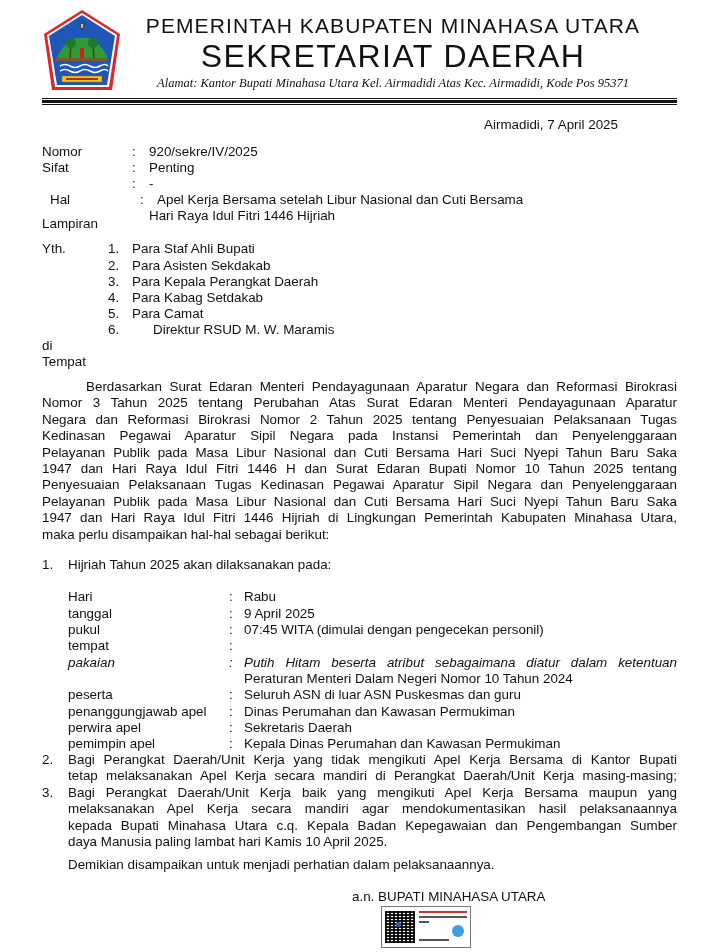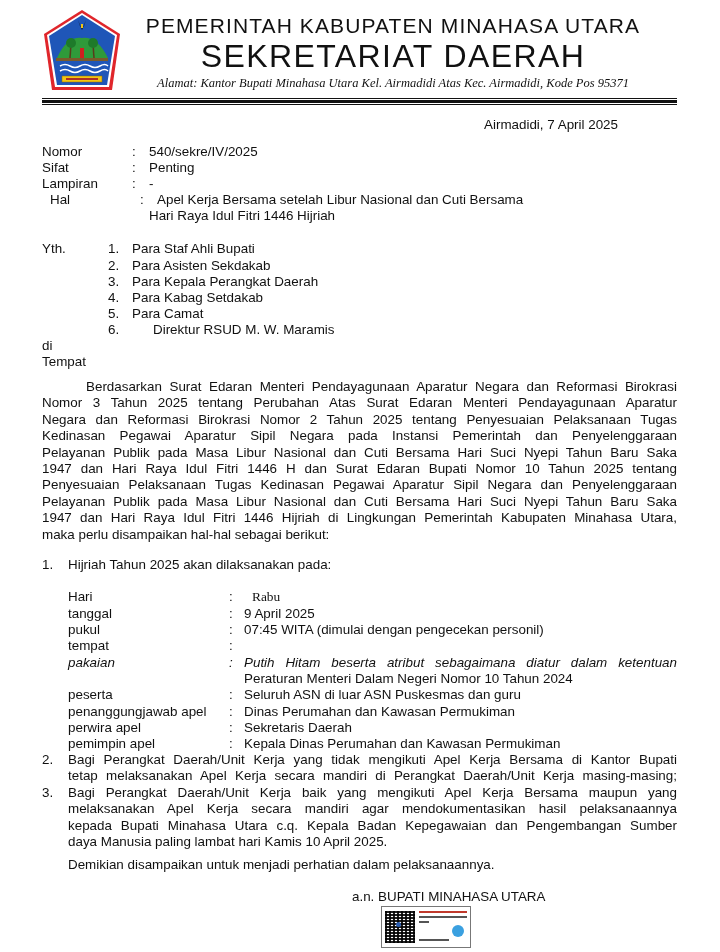--- a/index.html
+++ b/index.html
@@ -58,29 +58,29 @@
 <div class="rule" style="top:98px;height:1px;"></div>
 <div class="rule" style="top:100px;height:3px;"></div>
 <div class="rule" style="top:104px;height:1px;"></div>
 
 <div class="abs date">Airmadidi, 7 April 2025</div>
 
 <div>
   <div class="line" style="top:144px;">
     <span class="abs" style="left:0;">Nomor</span>
     <span class="abs" style="left:90px;">:</span>
-    <span class="abs" style="left:107px;">540/sekre/IV/2025</span>
+    <span class="abs" style="left:107px;">920/sekre/IV/2025</span>
   </div>
   <div class="line" style="top:160px;">
     <span class="abs" style="left:0;">Sifat</span>
     <span class="abs" style="left:90px;">:</span>
     <span class="abs" style="left:107px;">Penting</span>
   </div>
   <div class="line" style="top:176px;">
-    <span class="abs" style="left:0;">Lampiran</span>
+    <span class="abs" style="left:0;margin-top:40px;">Lampiran</span>
     <span class="abs" style="left:90px;">:</span>
     <span class="abs" style="left:107px;">-</span>
   </div>
   <div class="line" style="top:192px;margin-left:8px;">
     <span class="abs" style="left:0;">Hal</span>
     <span class="abs" style="left:90px;">:</span>
     <span class="abs" style="left:107px;">Apel Kerja Bersama setelah Libur Nasional dan Cuti Bersama</span>
   </div>
   <div class="line" style="top:208px;">
     <span class="abs" style="left:107px;">Hari Raya Idul Fitri 1446 Hijriah</span>
@@ -132,21 +132,21 @@
 
 <div>
   <div class="abs" style="left:42px;top:557px;">1.</div>
   <div class="just-wrap" style="left:68px;width:609px;top:557px;">
     <div class="l last">Hijriah Tahun 2025 akan dilaksanakan pada:</div>
   </div>
   <div>
     <div class="line" style="top:589px;left:68px;">
       <span class="abs" style="left:0;">Hari</span>
       <span class="abs" style="left:161px;">:</span>
-      <span class="abs" style="left:184px;font-family:Liberation Serif, serif;">Rabu</span>
+      <span class="abs" style="left:176px;">Rabu</span>
     </div>
     <div class="line" style="top:605.5px;left:68px;">
       <span class="abs" style="left:0;">tanggal</span>
       <span class="abs" style="left:161px;">:</span>
       <span class="abs" style="left:176px;">9 April 2025</span>
     </div>
     <div class="line" style="top:622px;left:68px;">
       <span class="abs" style="left:0;">pukul</span>
       <span class="abs" style="left:161px;">:</span>
       <span class="abs" style="left:176px;">07:45 WITA (dimulai dengan pengecekan personil)</span>

